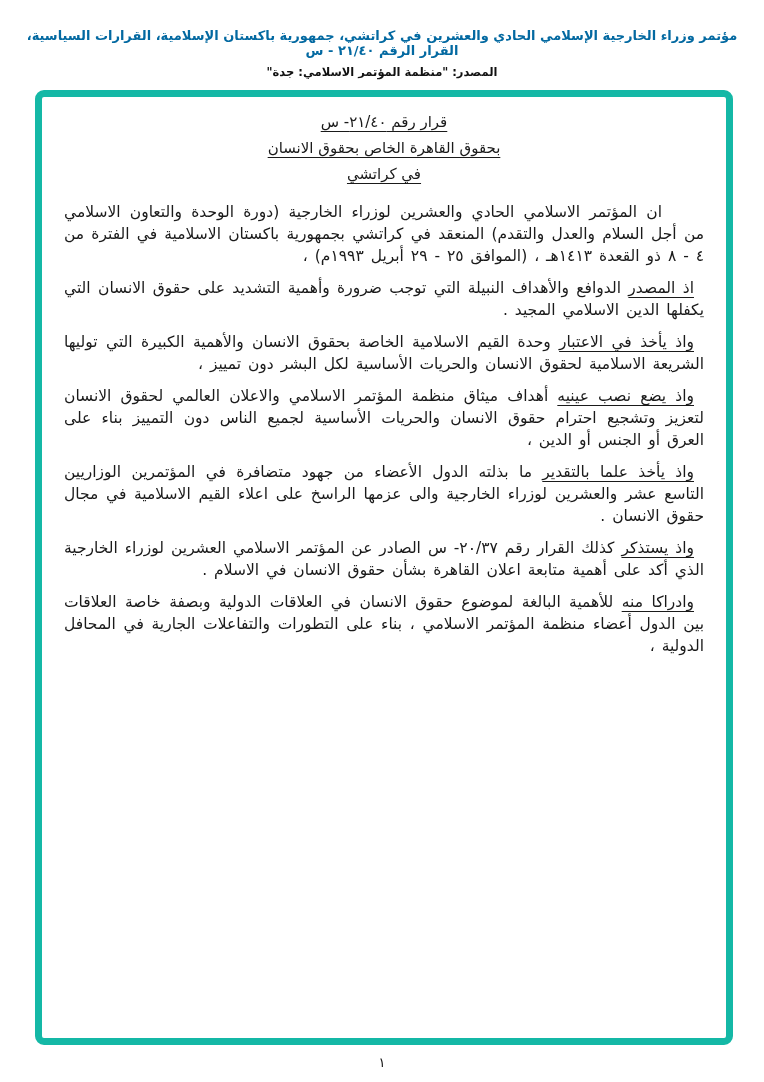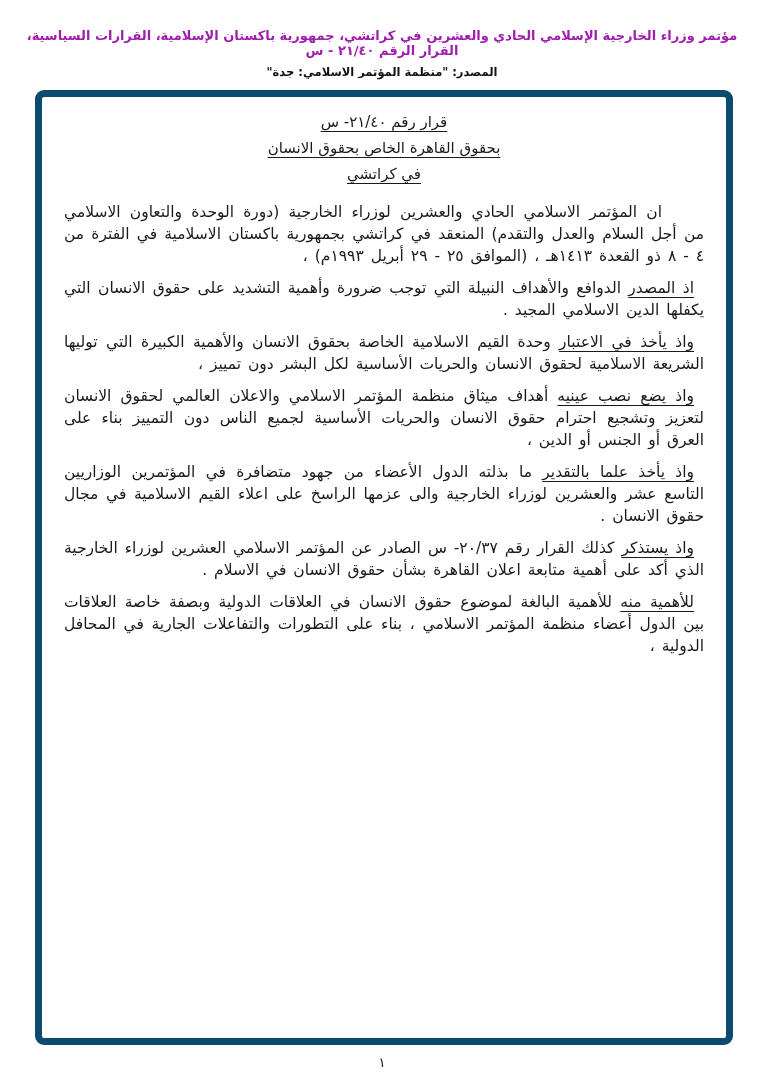--- a/index.html
+++ b/index.html
@@ -13,37 +13,37 @@
     direction: rtl;
     overflow: hidden;
   }
   .header { margin-top: 28px; }
   .header-line1 {
     font-size: 13px;
     font-weight: bold;
     text-align: center;
     padding: 0 16px;
     direction: rtl;
-    color: #a21caf;
+    color: #0369a1;
   }
   .header-line2 {
     font-size: 11.5px;
     font-weight: bold;
     text-align: center;
     margin-top: 7px;
     color: #111;
   }
   .green-box {
     position: absolute;
     left: 35px;
     top: 90px;
     width: 698px;
     height: 955px;
     box-sizing: border-box;
-    border: 7px solid #0c4a6e;
+    border: 7px solid #14b8a6;
     border-radius: 9px;
     padding: 12px 22px 0 22px;
     overflow: hidden;
   }
   .title-block {
     text-align: center;
     font-size: 15px;
     line-height: 26px;
     margin-bottom: 14px;
   }
@@ -98,19 +98,19 @@
 
     <div class="para indent-small"><span class="lead">واذ يأخذ في الاعتبار</span><span> وحدة القيم الاسلامية الخاصة بحقوق الانسان والأهمية الكبيرة التي توليها الشريعة الاسلامية لحقوق الانسان والحريات الأساسية لكل البشر دون تمييز ،</span></div>
 
     <div class="para indent-small"><span class="lead">واذ يضع نصب عينيه</span><span> أهداف ميثاق منظمة المؤتمر الاسلامي والاعلان العالمي لحقوق الانسان لتعزيز وتشجيع احترام حقوق الانسان والحريات الأساسية لجميع الناس دون التمييز بناء على العرق أو الجنس أو الدين ،</span></div>
 
     <div class="para indent-small"><span class="lead">واذ يأخذ علما بالتقدير</span><span> ما بذلته الدول الأعضاء من جهود متضافرة في المؤتمرين الوزاريين التاسع عشر والعشرين لوزراء الخارجية والى عزمها الراسخ على اعلاء القيم الاسلامية في مجال حقوق الانسان .</span></div>
 
 
     <div class="para indent-small"><span class="lead">واذ يستذكر</span><span> كذلك القرار رقم ٢٠/٣٧- س الصادر عن المؤتمر الاسلامي العشرين لوزراء الخارجية الذي أكد على أهمية متابعة اعلان القاهرة بشأن حقوق الانسان في الاسلام .</span></div>
 
-    <div class="para indent-small"><span class="lead">للأهمية منه</span><span> للأهمية البالغة لموضوع حقوق الانسان في العلاقات الدولية وبصفة خاصة العلاقات بين الدول أعضاء منظمة المؤتمر الاسلامي ، بناء على التطورات والتفاعلات الجارية في المحافل الدولية ،</span></div>
+    <div class="para indent-small"><span class="lead">وادراكا منه</span><span> للأهمية البالغة لموضوع حقوق الانسان في العلاقات الدولية وبصفة خاصة العلاقات بين الدول أعضاء منظمة المؤتمر الاسلامي ، بناء على التطورات والتفاعلات الجارية في المحافل الدولية ،</span></div>
 
   </div>
 
   <div class="page-number">١</div>
 
 </div>
 
 </body></html>

